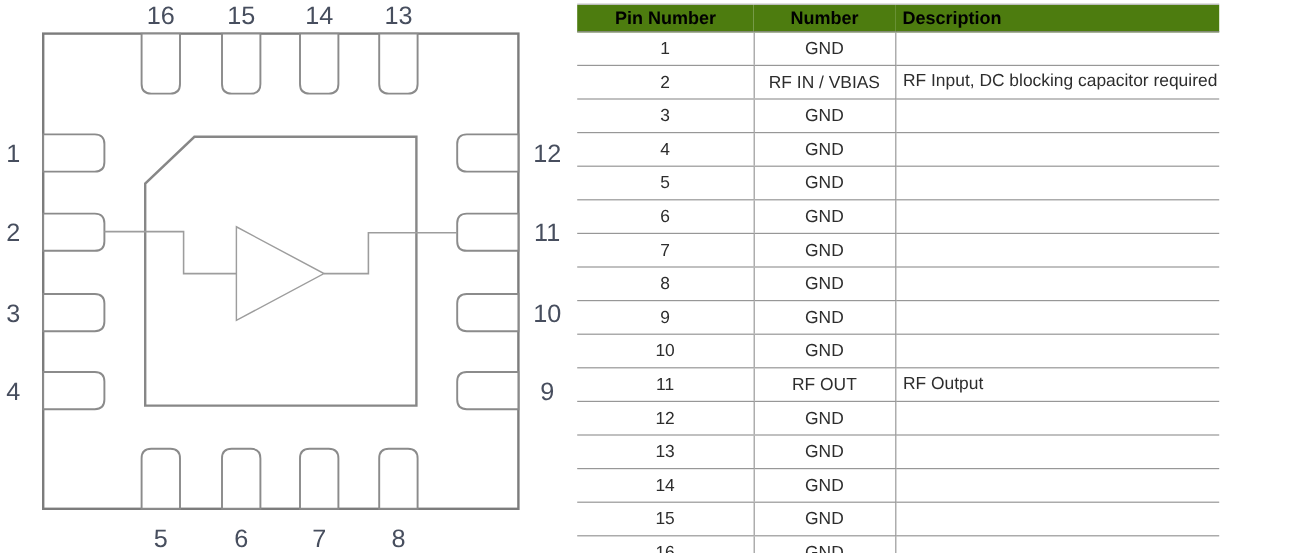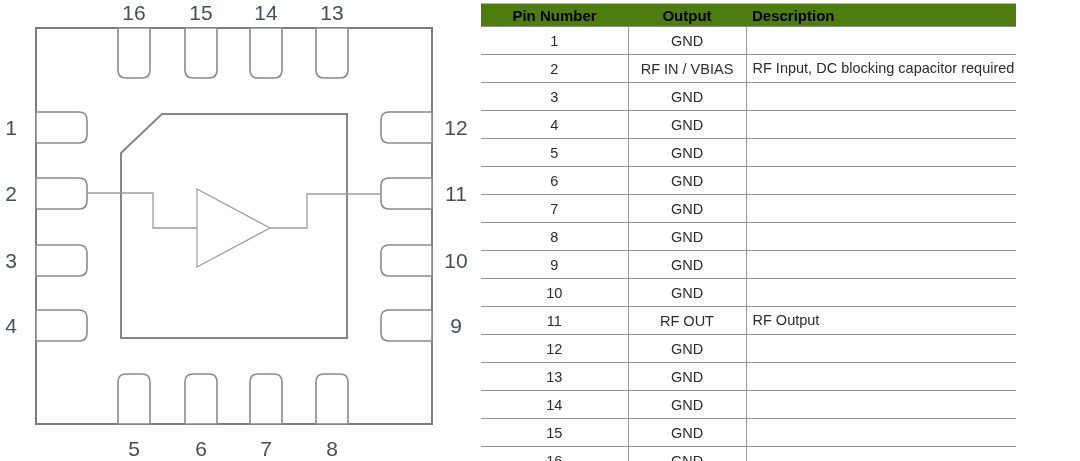--- a/index.html
+++ b/index.html
@@ -91,21 +91,21 @@
     <text class="pin-num" x="201" y="456" text-anchor="middle">6</text>
     <text class="pin-num" x="266" y="456" text-anchor="middle">7</text>
     <text class="pin-num" x="332" y="456" text-anchor="middle">8</text>
   </svg>
 
   <div class="pinout-table">
     <table>
       <thead>
         <tr>
           <th class="c-pin">Pin Number</th>
-          <th class="c-label">Output</th>
+          <th class="c-label">Number</th>
           <th class="c-desc">Description</th>
         </tr>
       </thead>
       <tbody>
         <tr>
           <td class="c-pin">1</td>
           <td class="c-label">GND</td>
           <td class="c-desc"></td>
         </tr>
         <tr>

